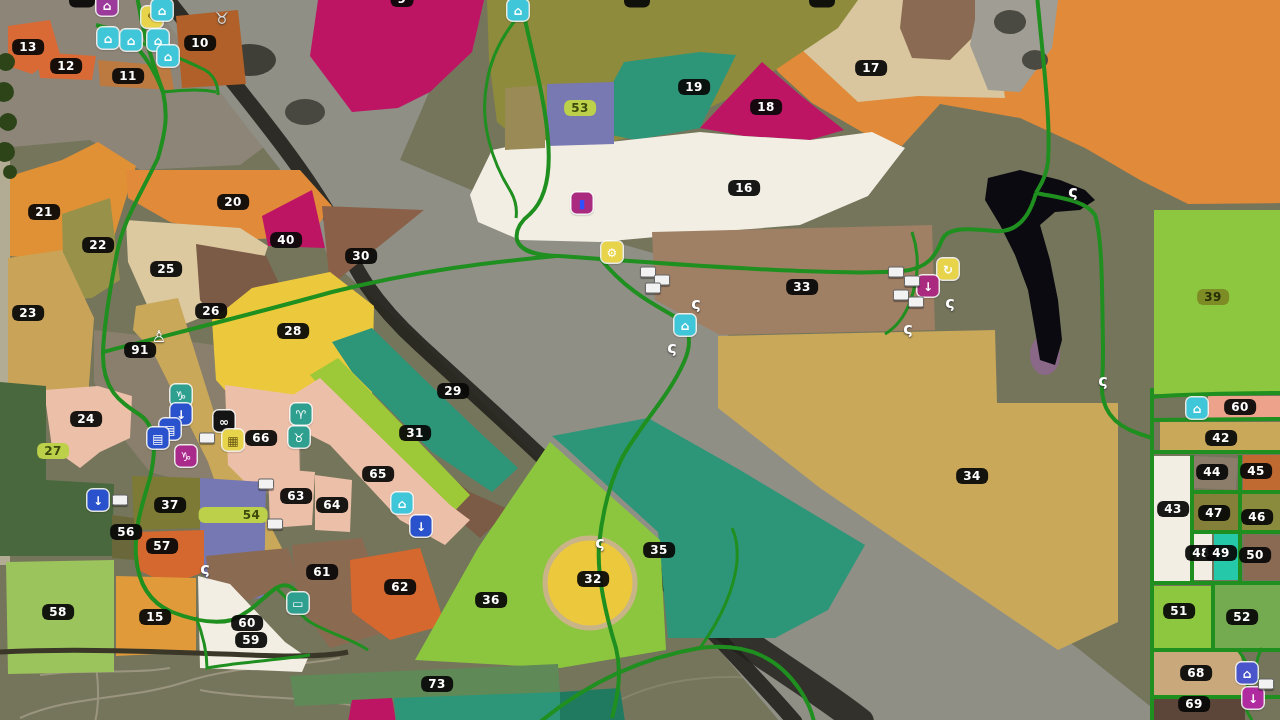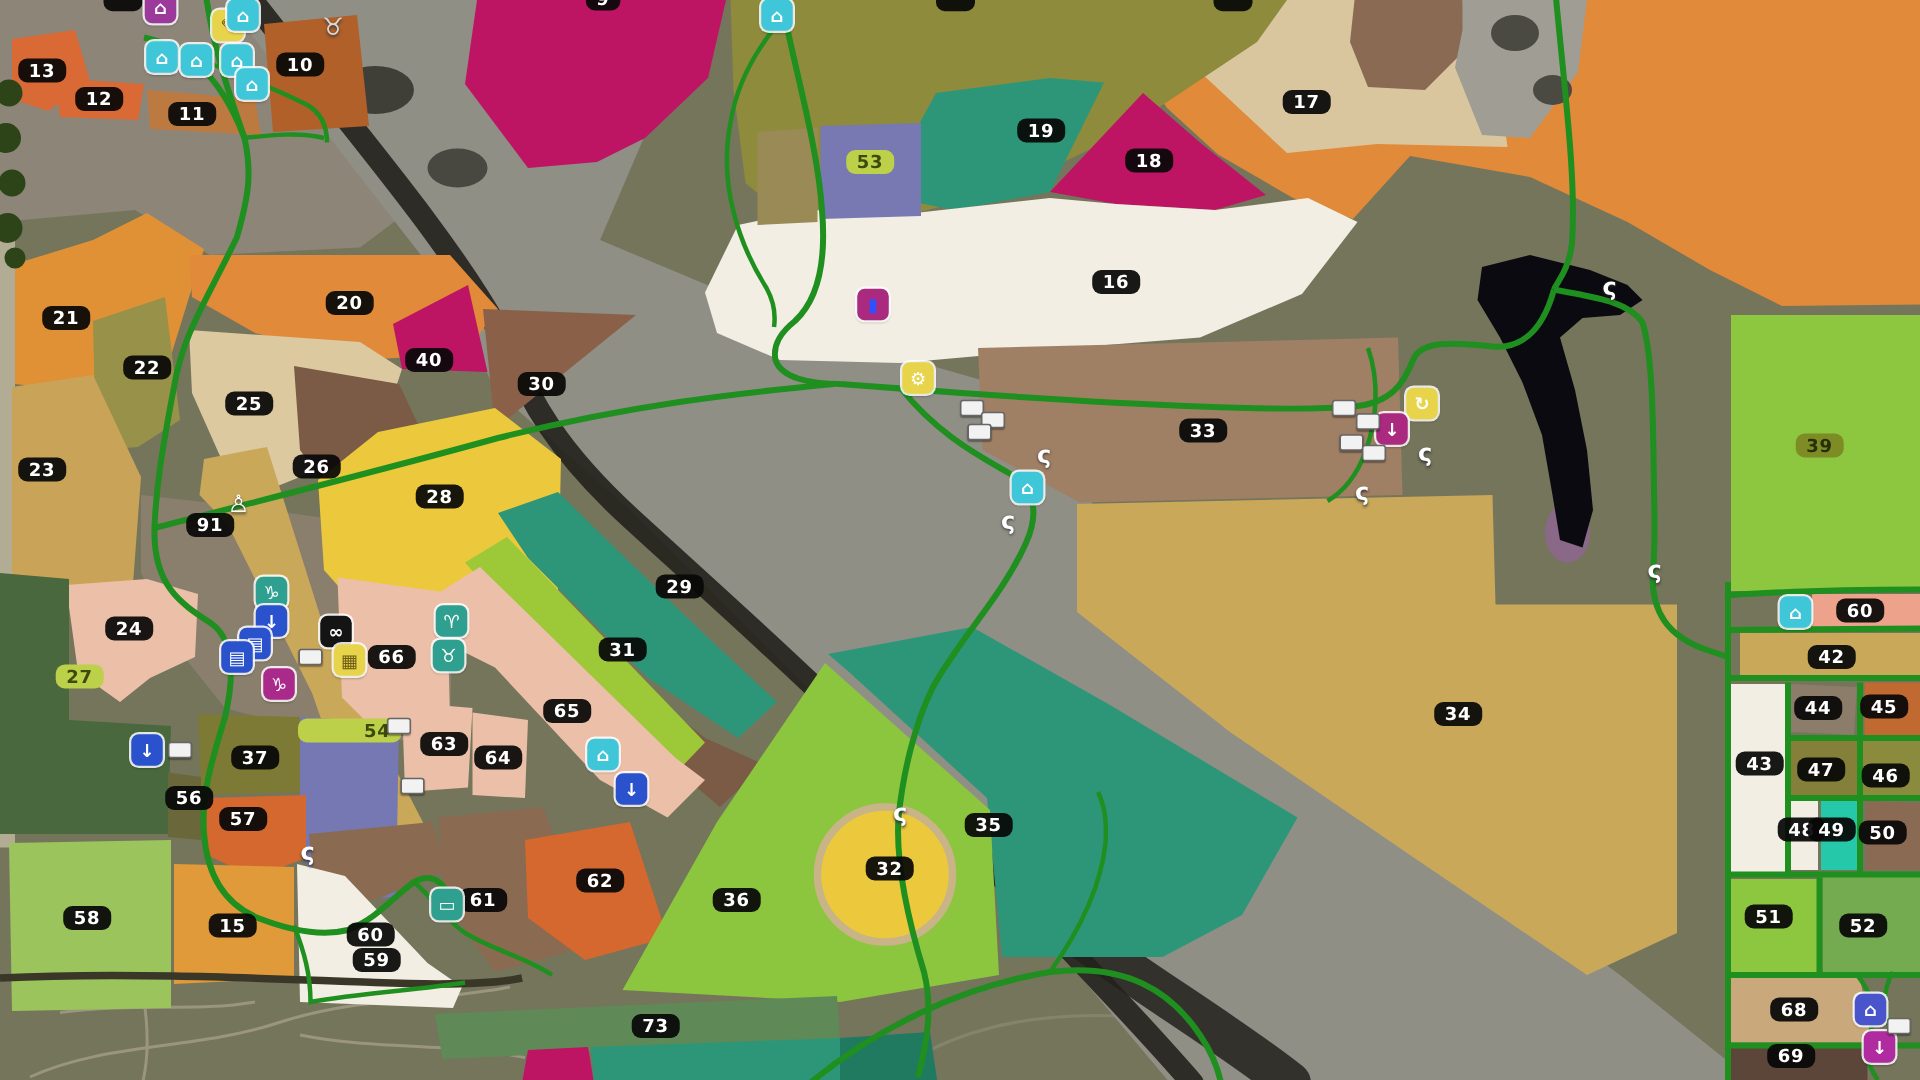--- a/index.html
+++ b/index.html
@@ -200,27 +200,27 @@
     <div class="lbl" style="left: 1212px; top: 472px;">44</div>
     <div class="lbl" style="left: 1256px; top: 471px;">45</div>
     <div class="lbl" style="left: 1257px; top: 517px;">46</div>
     <div class="lbl" style="left: 1214px; top: 513px;">47</div>
     <div class="lbl" style="left: 1201px; top: 553px;">48</div>
     <div class="lbl" style="left: 1221px; top: 553px;">49</div>
     <div class="lbl" style="left: 1255px; top: 555px;">50</div>
     <div class="lbl" style="left: 1179px; top: 611px;">51</div>
     <div class="lbl" style="left: 1242px; top: 617px;">52</div>
     <div class="lbl green" style="left: 580px; top: 108px;">53</div>
-    <div class="lbl green" style="left: 233px; top: 487px; padding-left: 44px;">54</div>
+    <div class="lbl green" style="left: 233px; top: 515px; padding-left: 44px;">54</div>
     <div class="lbl" style="left: 126px; top: 532px;">56</div>
     <div class="lbl" style="left: 162px; top: 546px;">57</div>
     <div class="lbl" style="left: 58px; top: 612px;">58</div>
     <div class="lbl" style="left: 251px; top: 640px;">59</div>
     <div class="lbl" style="left: 247px; top: 623px;">60</div>
-    <div class="lbl" style="left: 322px; top: 572px; margin-top: 28px;">61</div>
+    <div class="lbl" style="left: 322px; top: 572px;">61</div>
     <div class="lbl" style="left: 400px; top: 587px;">62</div>
     <div class="lbl" style="left: 296px; top: 496px;">63</div>
     <div class="lbl" style="left: 332px; top: 505px;">64</div>
     <div class="lbl" style="left: 378px; top: 474px;">65</div>
     <div class="lbl" style="left: 261px; top: 438px;">66</div>
     <div class="lbl" style="left: 140px; top: 350px;">91</div>
     <div class="lbl" style="left: 1196px; top: 673px;">68</div>
     <div class="lbl" style="left: 1194px; top: 704px;">69</div>
     <div class="lbl" style="left: 437px; top: 684px;">73</div>
     <div class="lbl cut" style="left: 82px; top: 0px;"></div>

